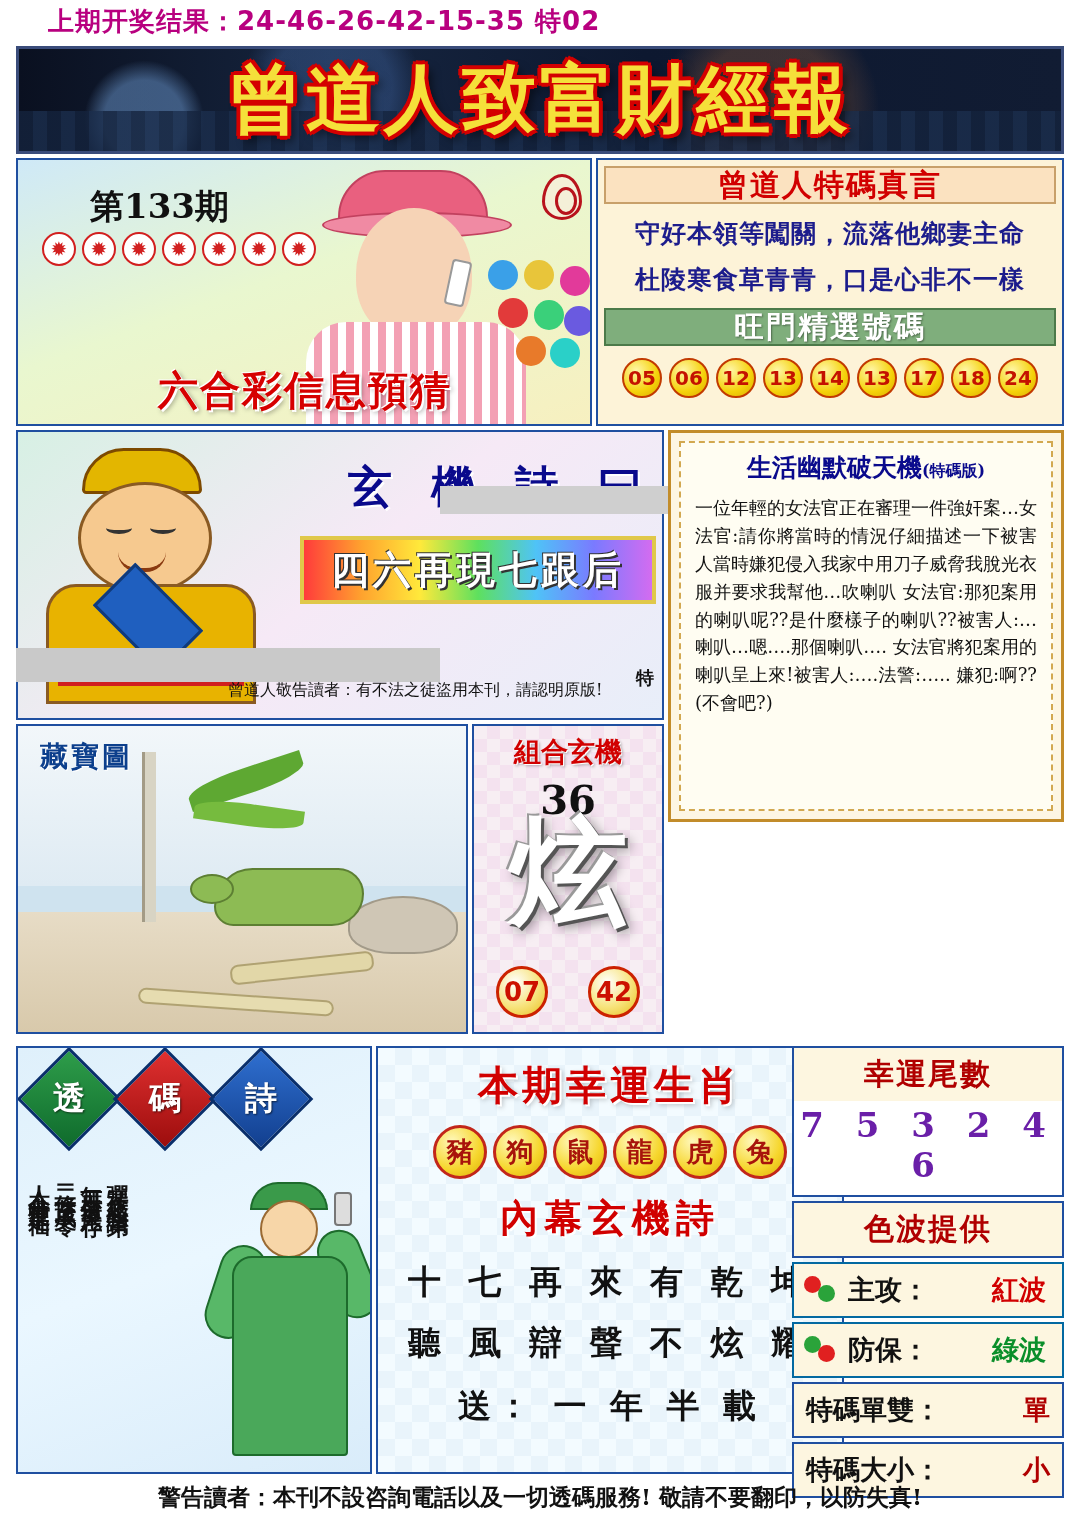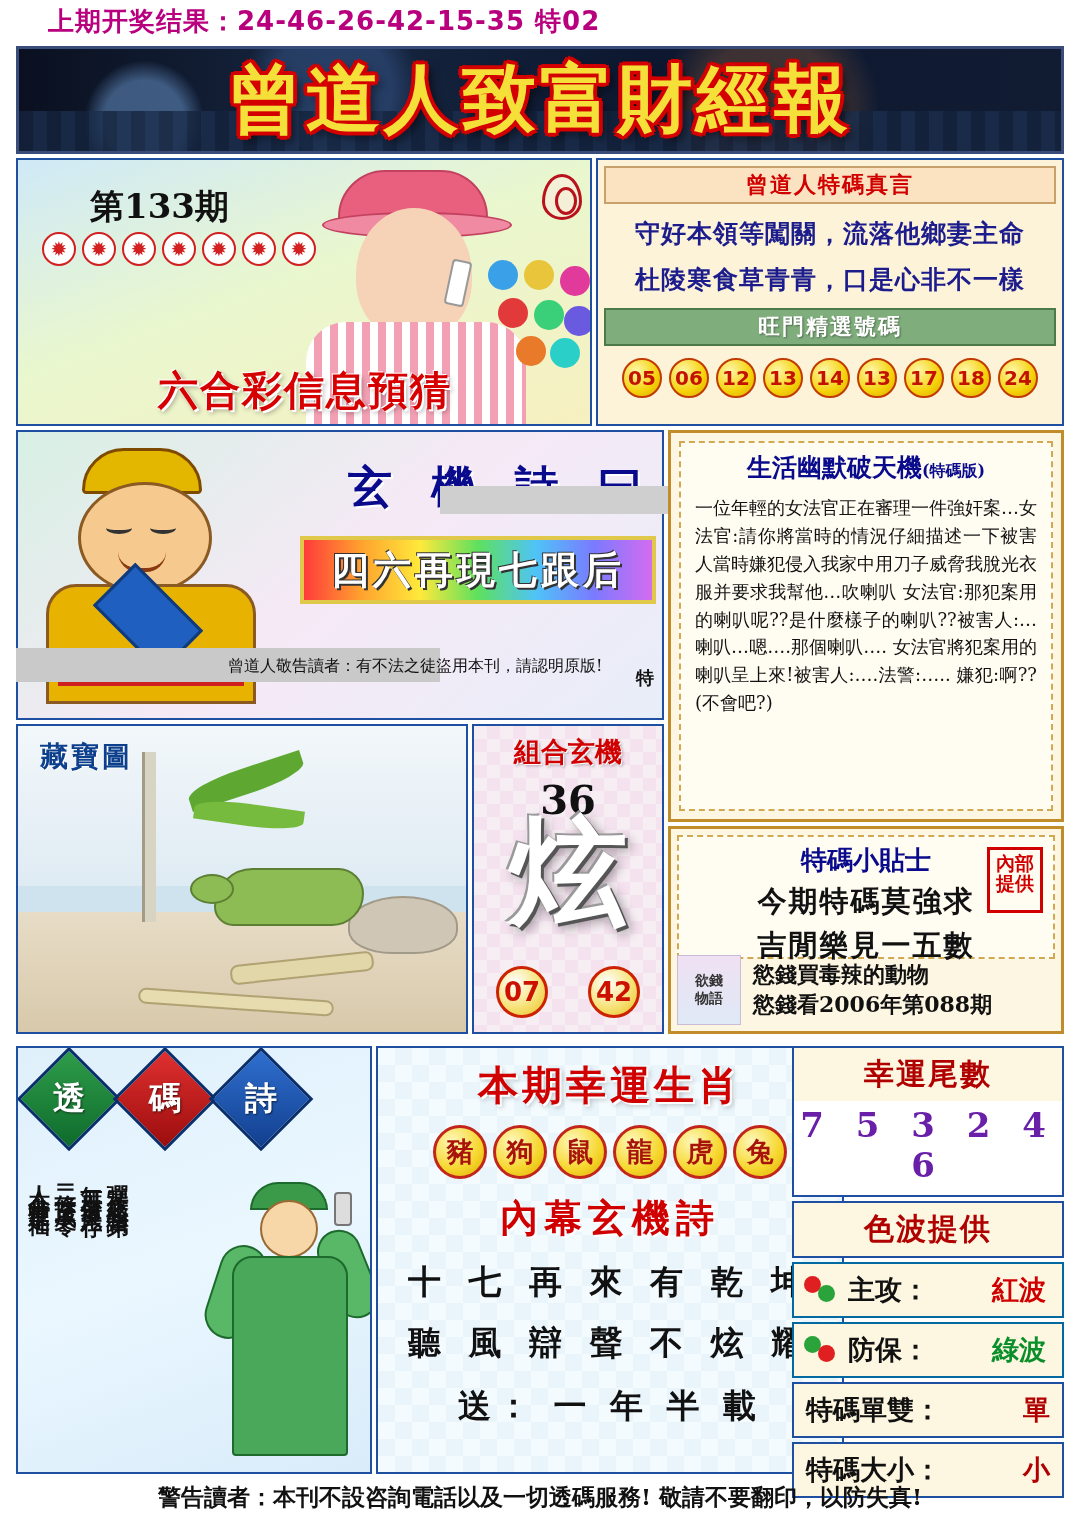--- a/index.html
+++ b/index.html
@@ -116,21 +116,21 @@
     color:#d60000; letter-spacing:2px;
     text-shadow:2px 2px 0 #fff, -1px -1px 0 #fff, 3px 3px 5px rgba(0,0,0,.35);
   }
 
   .b-right-top {
     position:absolute; left:596px; top:158px; width:468px; height:268px;
     border:2px solid #1f4fa0; background:#fdf3d8;
   }
   .band-title {
     margin:6px; height:38px; display:flex; align-items:center; justify-content:center;
-    font-family:"DejaVu Serif",serif; font-size:22px; font-weight:bold;
+    font-family:"DejaVu Serif",serif; font-size:30px; font-weight:bold;
     color:#d10000; background:#fbe2c0; border:2px solid #c8a06a;
     letter-spacing:2px;
   }
   .verse {
     height:46px; display:flex; align-items:center; justify-content:center;
     font-family:"DejaVu Serif",serif; font-size:25px; font-weight:bold;
     color:#1c1c8c; letter-spacing:1px;
   }
   .band-title.green {
     color:#fff; background:#7fae7c; border:2px solid #4c7a49;
@@ -184,21 +184,21 @@
     text-shadow:2px 2px 0 #333, -1px -1px 0 #333;
   }
   .censor-bar {
     position:absolute; left:16px; top:648px; width:424px; height:34px;
     background:#c9c9c9;
   }
   .censor-bar2 {
     position:absolute; left:440px; top:486px; width:232px; height:28px; background:#cfcfcf;
   }
   .notice-small {
-    position:absolute; left:228px; top:656px;
+    position:absolute; left:228px; top:680px;
     font-size:16px; color:#111; font-family:"DejaVu Serif",serif;
   }
   .te-mark {
     position:absolute; left:636px; top:666px; font-size:18px; font-weight:bold;
     color:#111; font-family:"DejaVu Serif",serif;
   }
 
   .b-humor {
     position:absolute; left:668px; top:430px; width:396px; height:392px;
     border:3px solid #c28c2a; background:#fdf6e3;
@@ -524,38 +524,20 @@
     <div class="combo-36">36</div>
     <div class="combo-big">炫</div>
     <div class="combo-b1">
       <div class="combo-ball">07</div>
     </div>
     <div class="combo-b2">
       <div class="combo-ball">42</div>
     </div>
   </div>
 
-  <div class="b-tips">
-    <div class="tips-inner">
-      <div class="tips-title">特碼小貼士</div>
-      <div class="tips-l1">今期特碼莫強求</div>
-      <div class="tips-l2">吉閒樂見一五數</div>
-      <div class="stamp">內部提供</div>
-    </div>
-    <div class="tips-foot">
-      <div class="badge">
-        <span>欲錢</span>
-        <span>物語</span>
-      </div>
-      <div class="txt">
-        <div>慾錢買毒辣的動物</div>
-        <div>慾錢看2006年第088期</div>
-      </div>
-    </div>
-  </div>
 
   <div class="b-toumashi">
     <div class="diamonds">
       <div class="diamond d1">
           <span>透</span>
         </div>
       <div class="diamond d2">
           <span>碼</span>
         </div>
       <div class="diamond d3">

